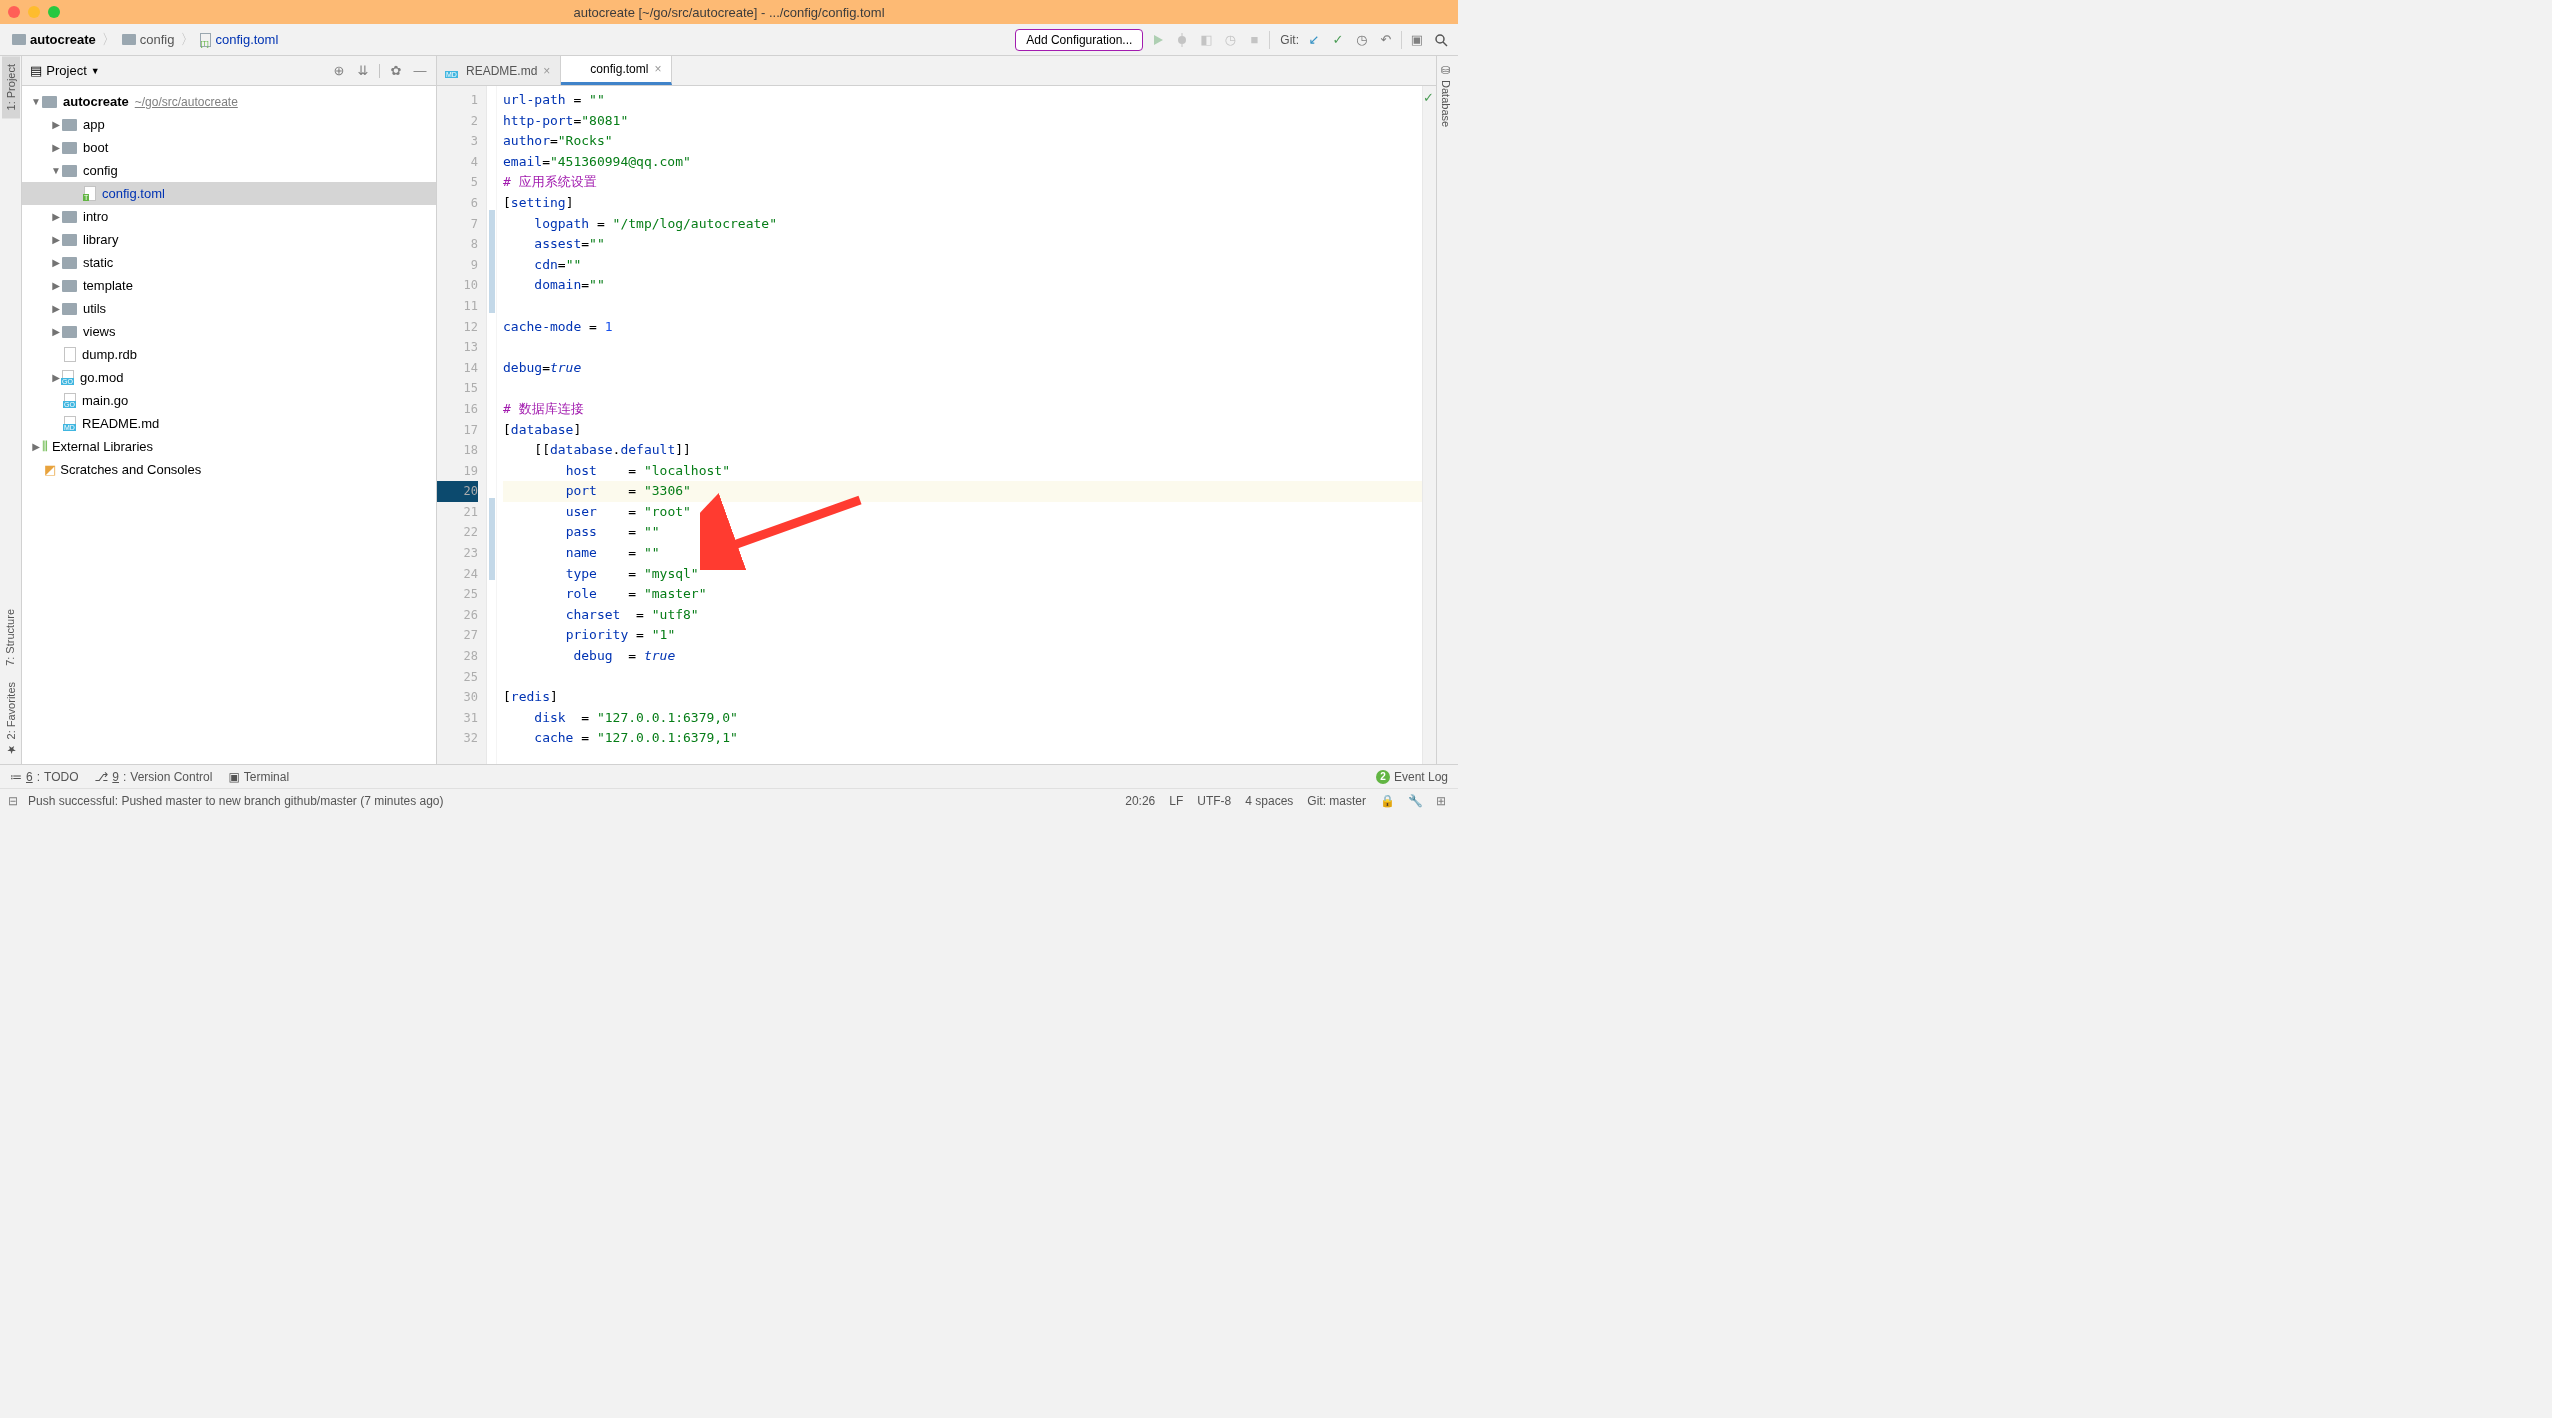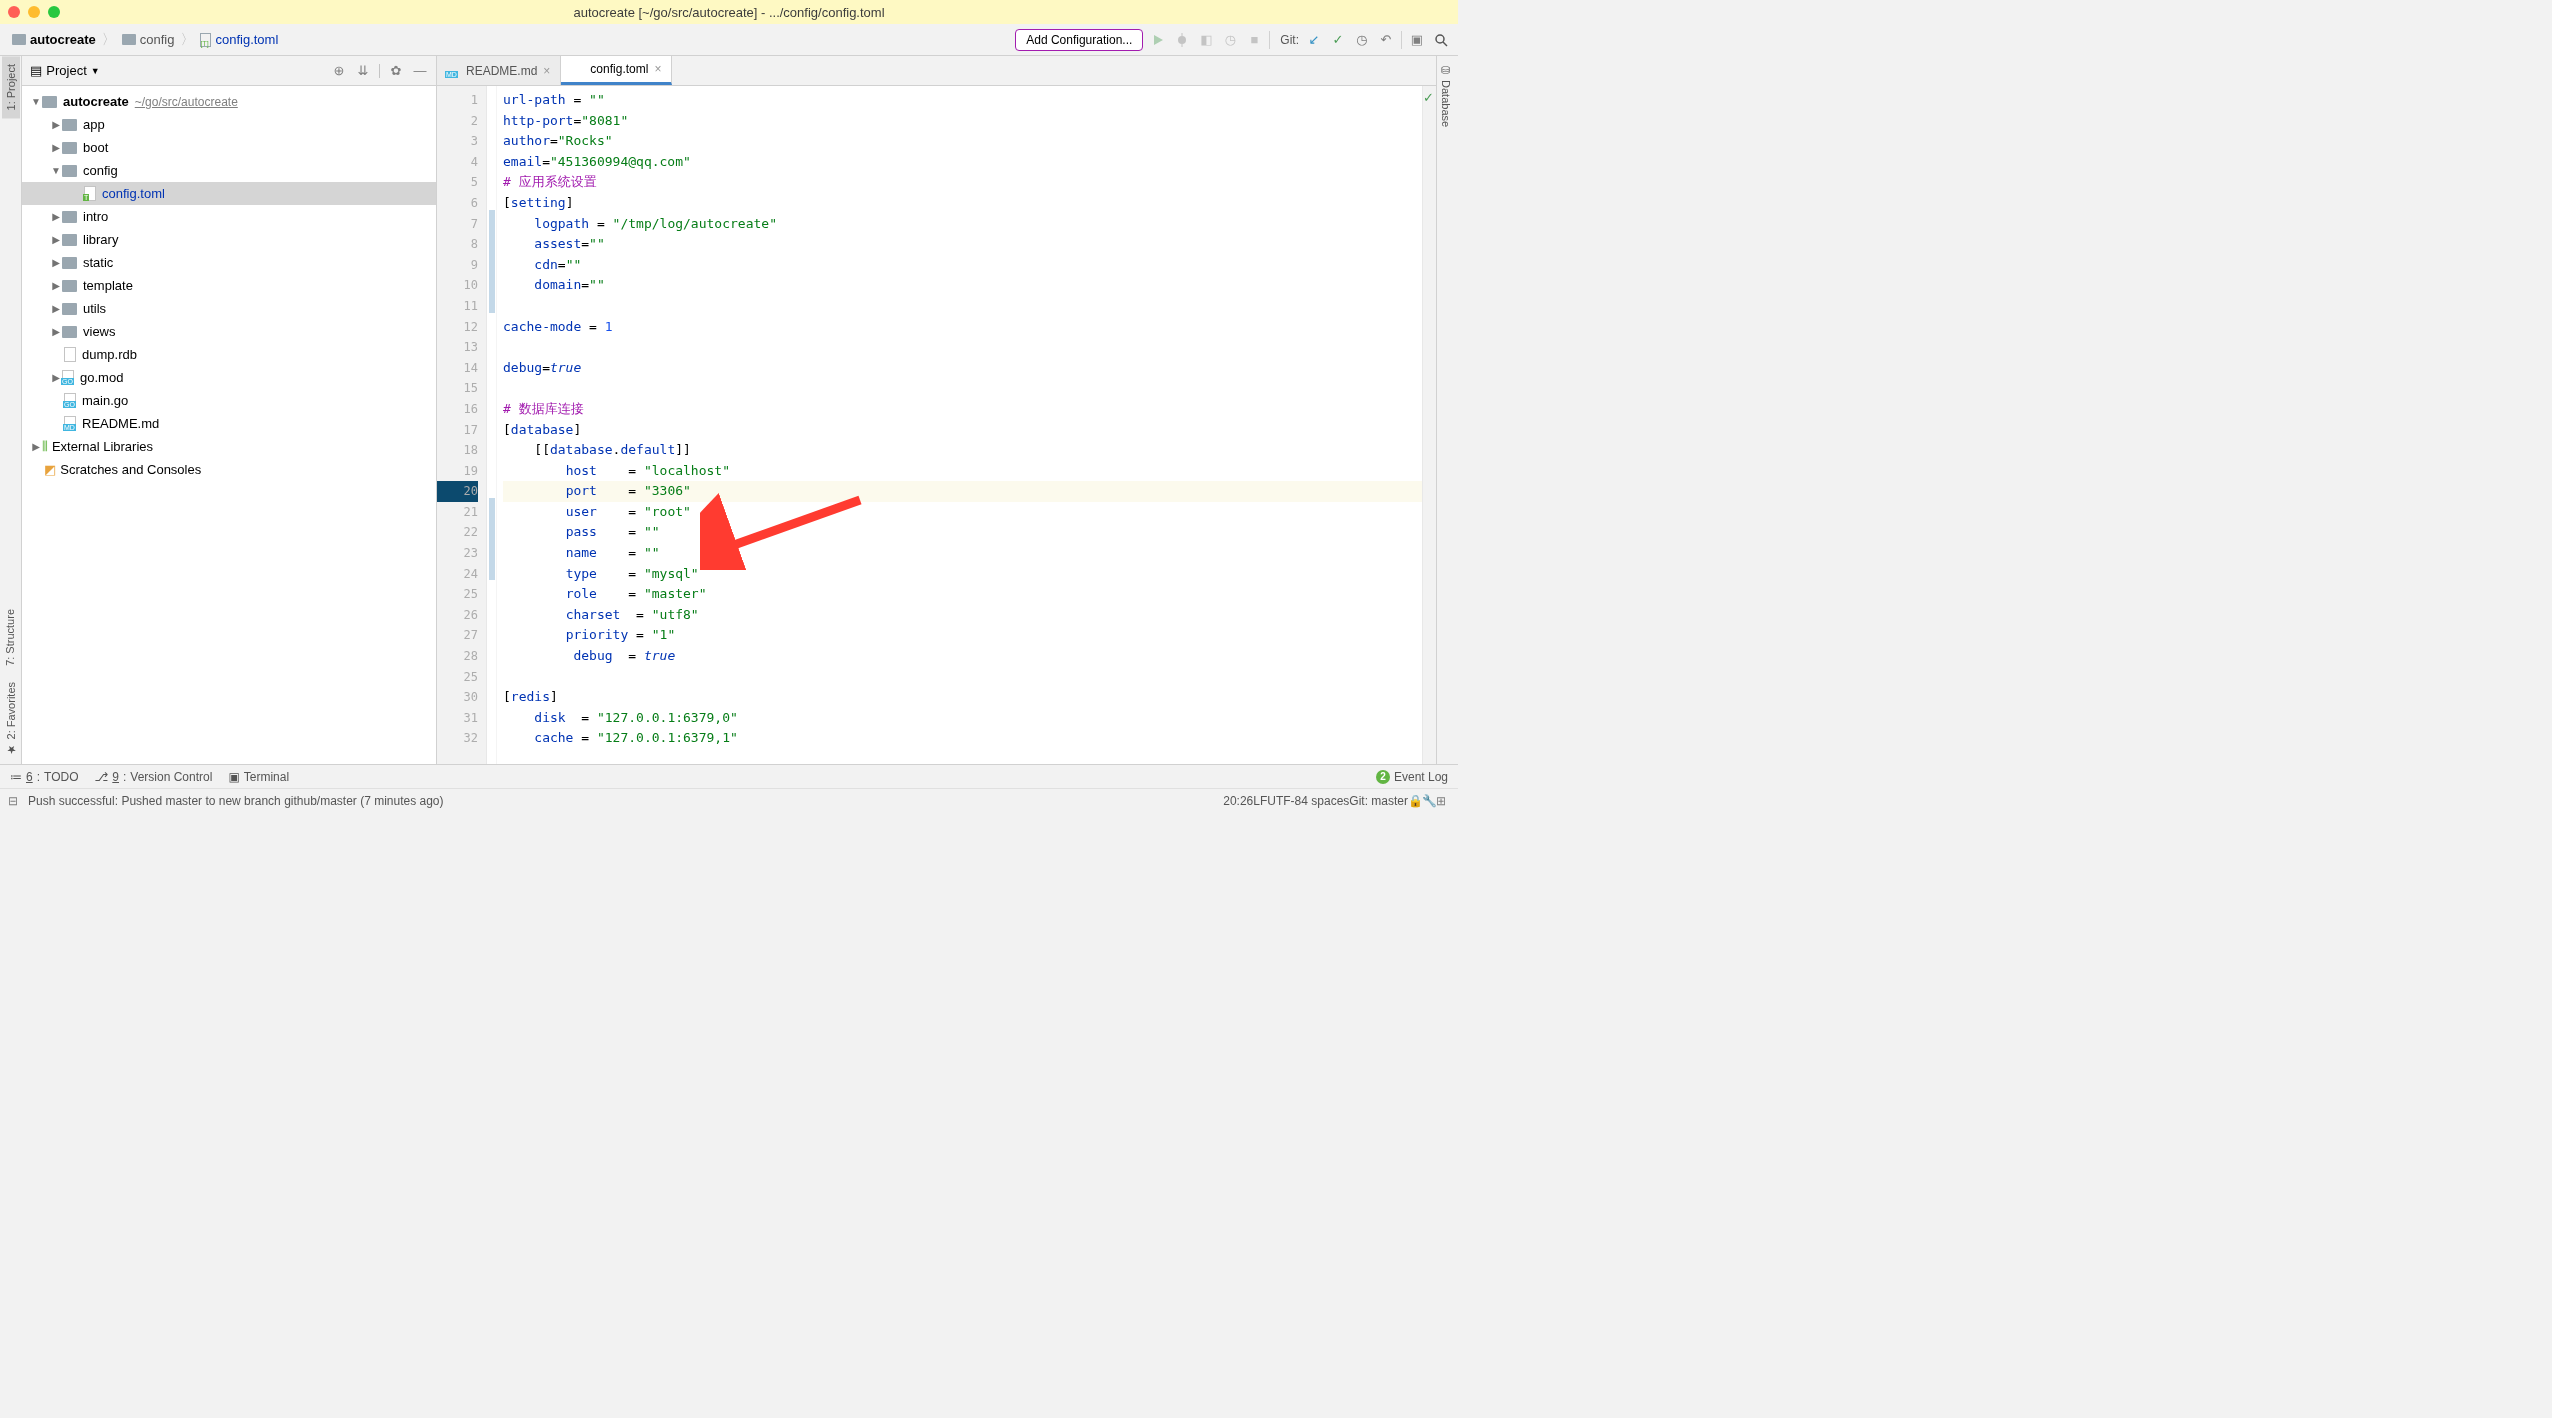--- a/index.html
+++ b/index.html
@@ -1,19 +1,19 @@
 <!DOCTYPE html>
 <html><head>
 <meta charset="utf-8">
 <style>
 * { margin: 0; padding: 0; box-sizing: border-box; }
 body { font-family: -apple-system, "Helvetica Neue", Arial, sans-serif; font-size: 13px; color: #000; background: #f2f2f2; overflow: hidden; width: 1458px; height: 812px; position: relative; }
 
 
-.titlebar { height: 24px; background: #fef9c3; display: flex; align-items: center; padding: 0 8px; position: relative; }
+.titlebar { height: 24px; background: #fdba74; display: flex; align-items: center; padding: 0 8px; position: relative; }
 .traffic-lights { display: flex; gap: 8px; }
 .tl { width: 12px; height: 12px; border-radius: 50%; }
 .tl-close { background: #ff5f57; }
 .tl-min { background: #febc2e; }
 .tl-max { background: #28c840; }
 .titlebar-title { position: absolute; left: 0; right: 0; text-align: center; font-size: 13px; color: #3c3c3c; pointer-events: none; }
 
 
 .navbar { height: 32px; background: #f2f2f2; border-bottom: 1px solid #d1d1d1; display: flex; align-items: center; padding: 0 8px; }
 .breadcrumbs { display: flex; align-items: center; gap: 2px; flex: 1; }
@@ -86,21 +86,21 @@
 
 
 .bottom-toolbar { height:24px; background:#f2f2f2; border-top:1px solid #d1d1d1; display:flex; align-items:center; padding:0 10px; gap:16px; font-size:12px; color:#555;}
 .bt-item { display:flex; align-items:center; gap:4px;}
 .bt-spacer { flex:1; }
 .event-badge { width:14px; height:14px; border-radius:50%; background:#62b543; color:#fff; font-size:10px; display:flex; align-items:center; justify-content:center; font-weight:700;}
 
 
 .status-bar { height:24px; background:#f2f2f2; border-top:1px solid #e0e0e0; display:flex; align-items:center; padding:0 8px; font-size:12px; color:#555;}
 .status-msg { flex:1; display:flex; align-items:center; gap:6px;}
-.status-right { display:flex; align-items:center; gap:0;}
+.status-right { display:flex; align-items:center; gap:14px;}
 .status-ico { width:14px; height:14px; color:#808080;}
 
 u.underline-hotkey { text-decoration: underline; }
 </style>
 </head>
 <body>
 
 <div class="titlebar">
   <div class="traffic-lights">
     <div class="tl tl-close"></div>

